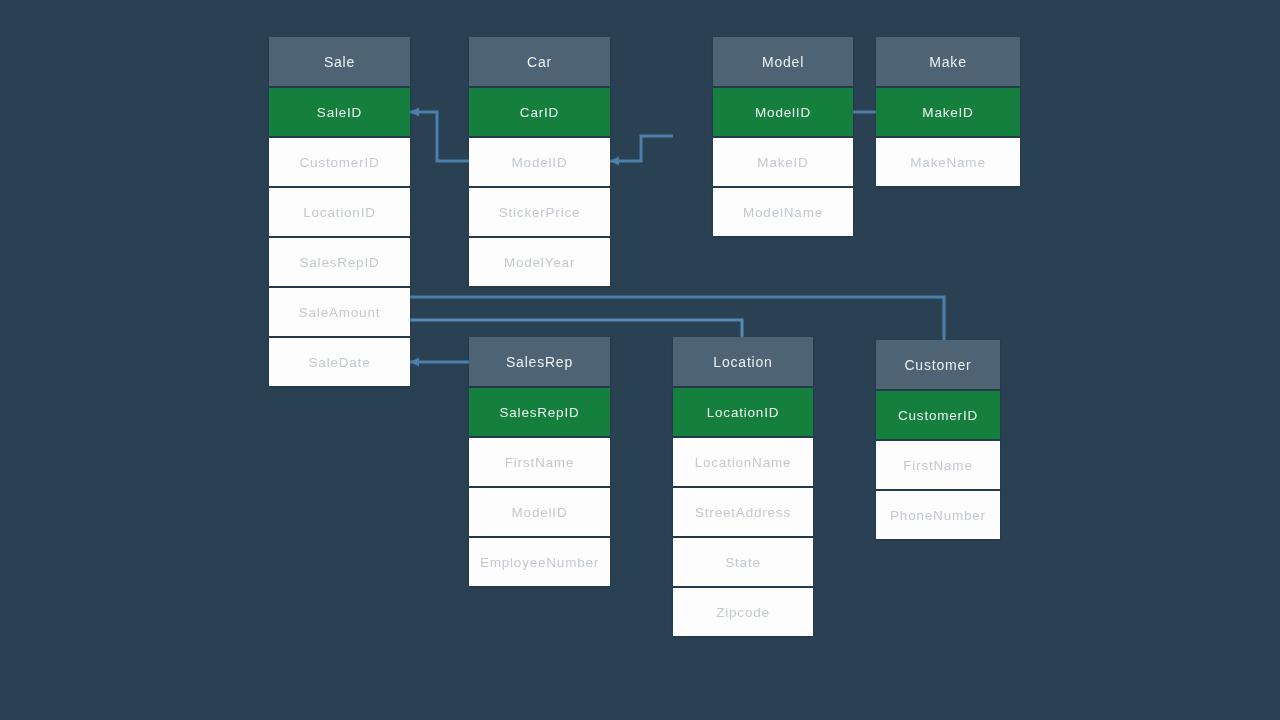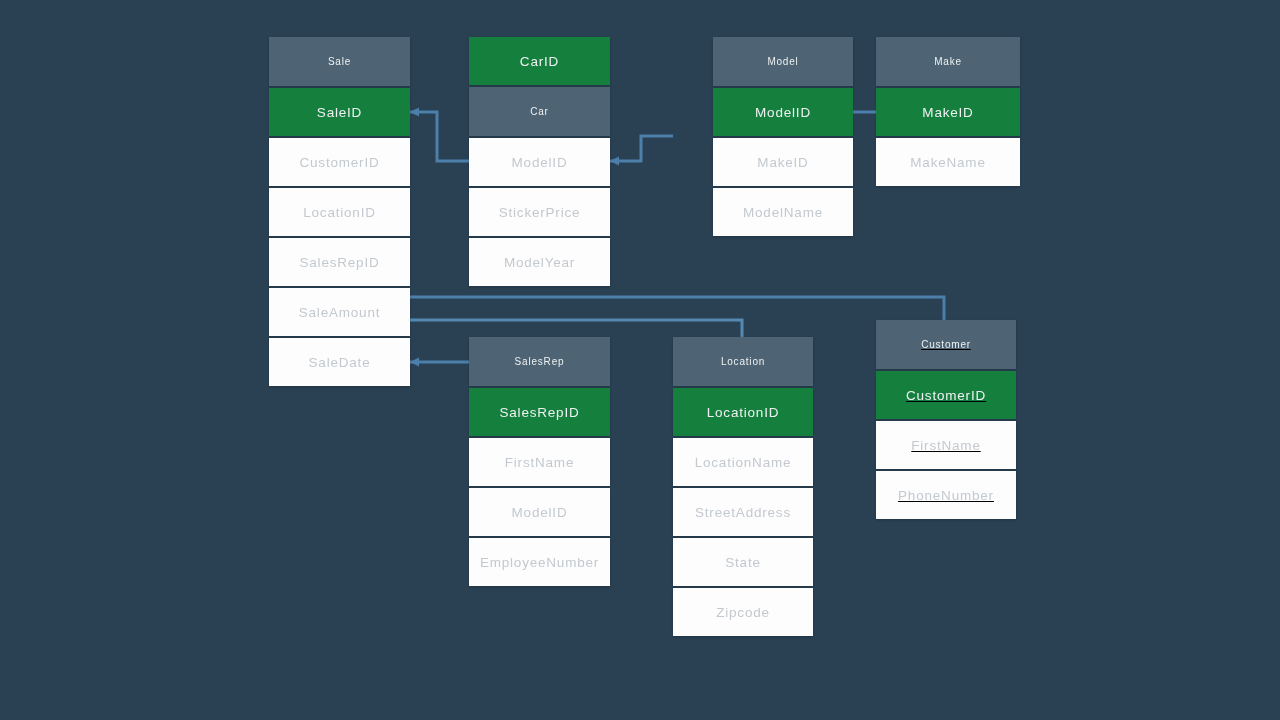--- a/index.html
+++ b/index.html
@@ -35,42 +35,42 @@
     align-items: center;
     justify-content: center;
     letter-spacing: 0.8px;
     box-shadow: 0 1px 2px rgba(8, 20, 30, 0.25);
     white-space: nowrap;
   }
   .hdr {
     height: 49px;
     background: #4e6373;
     color: #eef2f3;
-    font-size: 10px;
+    font-size: 14px;
   }
   .key {
     height: 48px;
     background: #15803d;
     color: #eff1f3;
     font-size: 13.5px;
   }
   .row {
     height: 48px;
     background: #fdfdfe;
     color: #c3c9ce;
     font-size: 13.5px;
   }
   
   #t-sale     { left: 269px; top: 37px; }
   #t-car      { left: 469px; top: 37px; }
   #t-model    { left: 673px; top: 37px; width: 140px; padding-left: 40px; }
   #t-make     { left: 876px; top: 37px; width: 144px; }
   #t-salesrep { left: 469px; top: 337px; }
   #t-location { left: 673px; top: 337px; width: 140px; }
-  #t-customer { left: 876px; top: 320px; width: 140px; text-decoration: underline; }
+  #t-customer { left: 876px; top: 340px; width: 124px; }
 </style>
 </head>
 <body>
 
 <div class="stage">
 
   <svg class="connectors" viewBox="0 0 1280 720">
 
     <polyline points="410,112 437,112 437,161 469,161"></polyline>
     <polygon points="410,112 419,107.5 419,116.5"></polygon>
@@ -93,22 +93,22 @@
     <div class="cell hdr">Sale</div>
     <div class="cell key">SaleID</div>
     <div class="cell row">CustomerID</div>
     <div class="cell row">LocationID</div>
     <div class="cell row">SalesRepID</div>
     <div class="cell row">SaleAmount</div>
     <div class="cell row">SaleDate</div>
   </div>
 
   <div class="tbl" id="t-car">
+    <div class="cell hdr">Car</div>
     <div class="cell key">CarID</div>
-    <div class="cell hdr">Car</div>
     <div class="cell row">ModelID</div>
     <div class="cell row">StickerPrice</div>
     <div class="cell row">ModelYear</div>
   </div>
 
   <div class="tbl" id="t-model">
     <div class="cell hdr">Model</div>
     <div class="cell key">ModelID</div>
     <div class="cell row">MakeID</div>
     <div class="cell row">ModelName</div>

